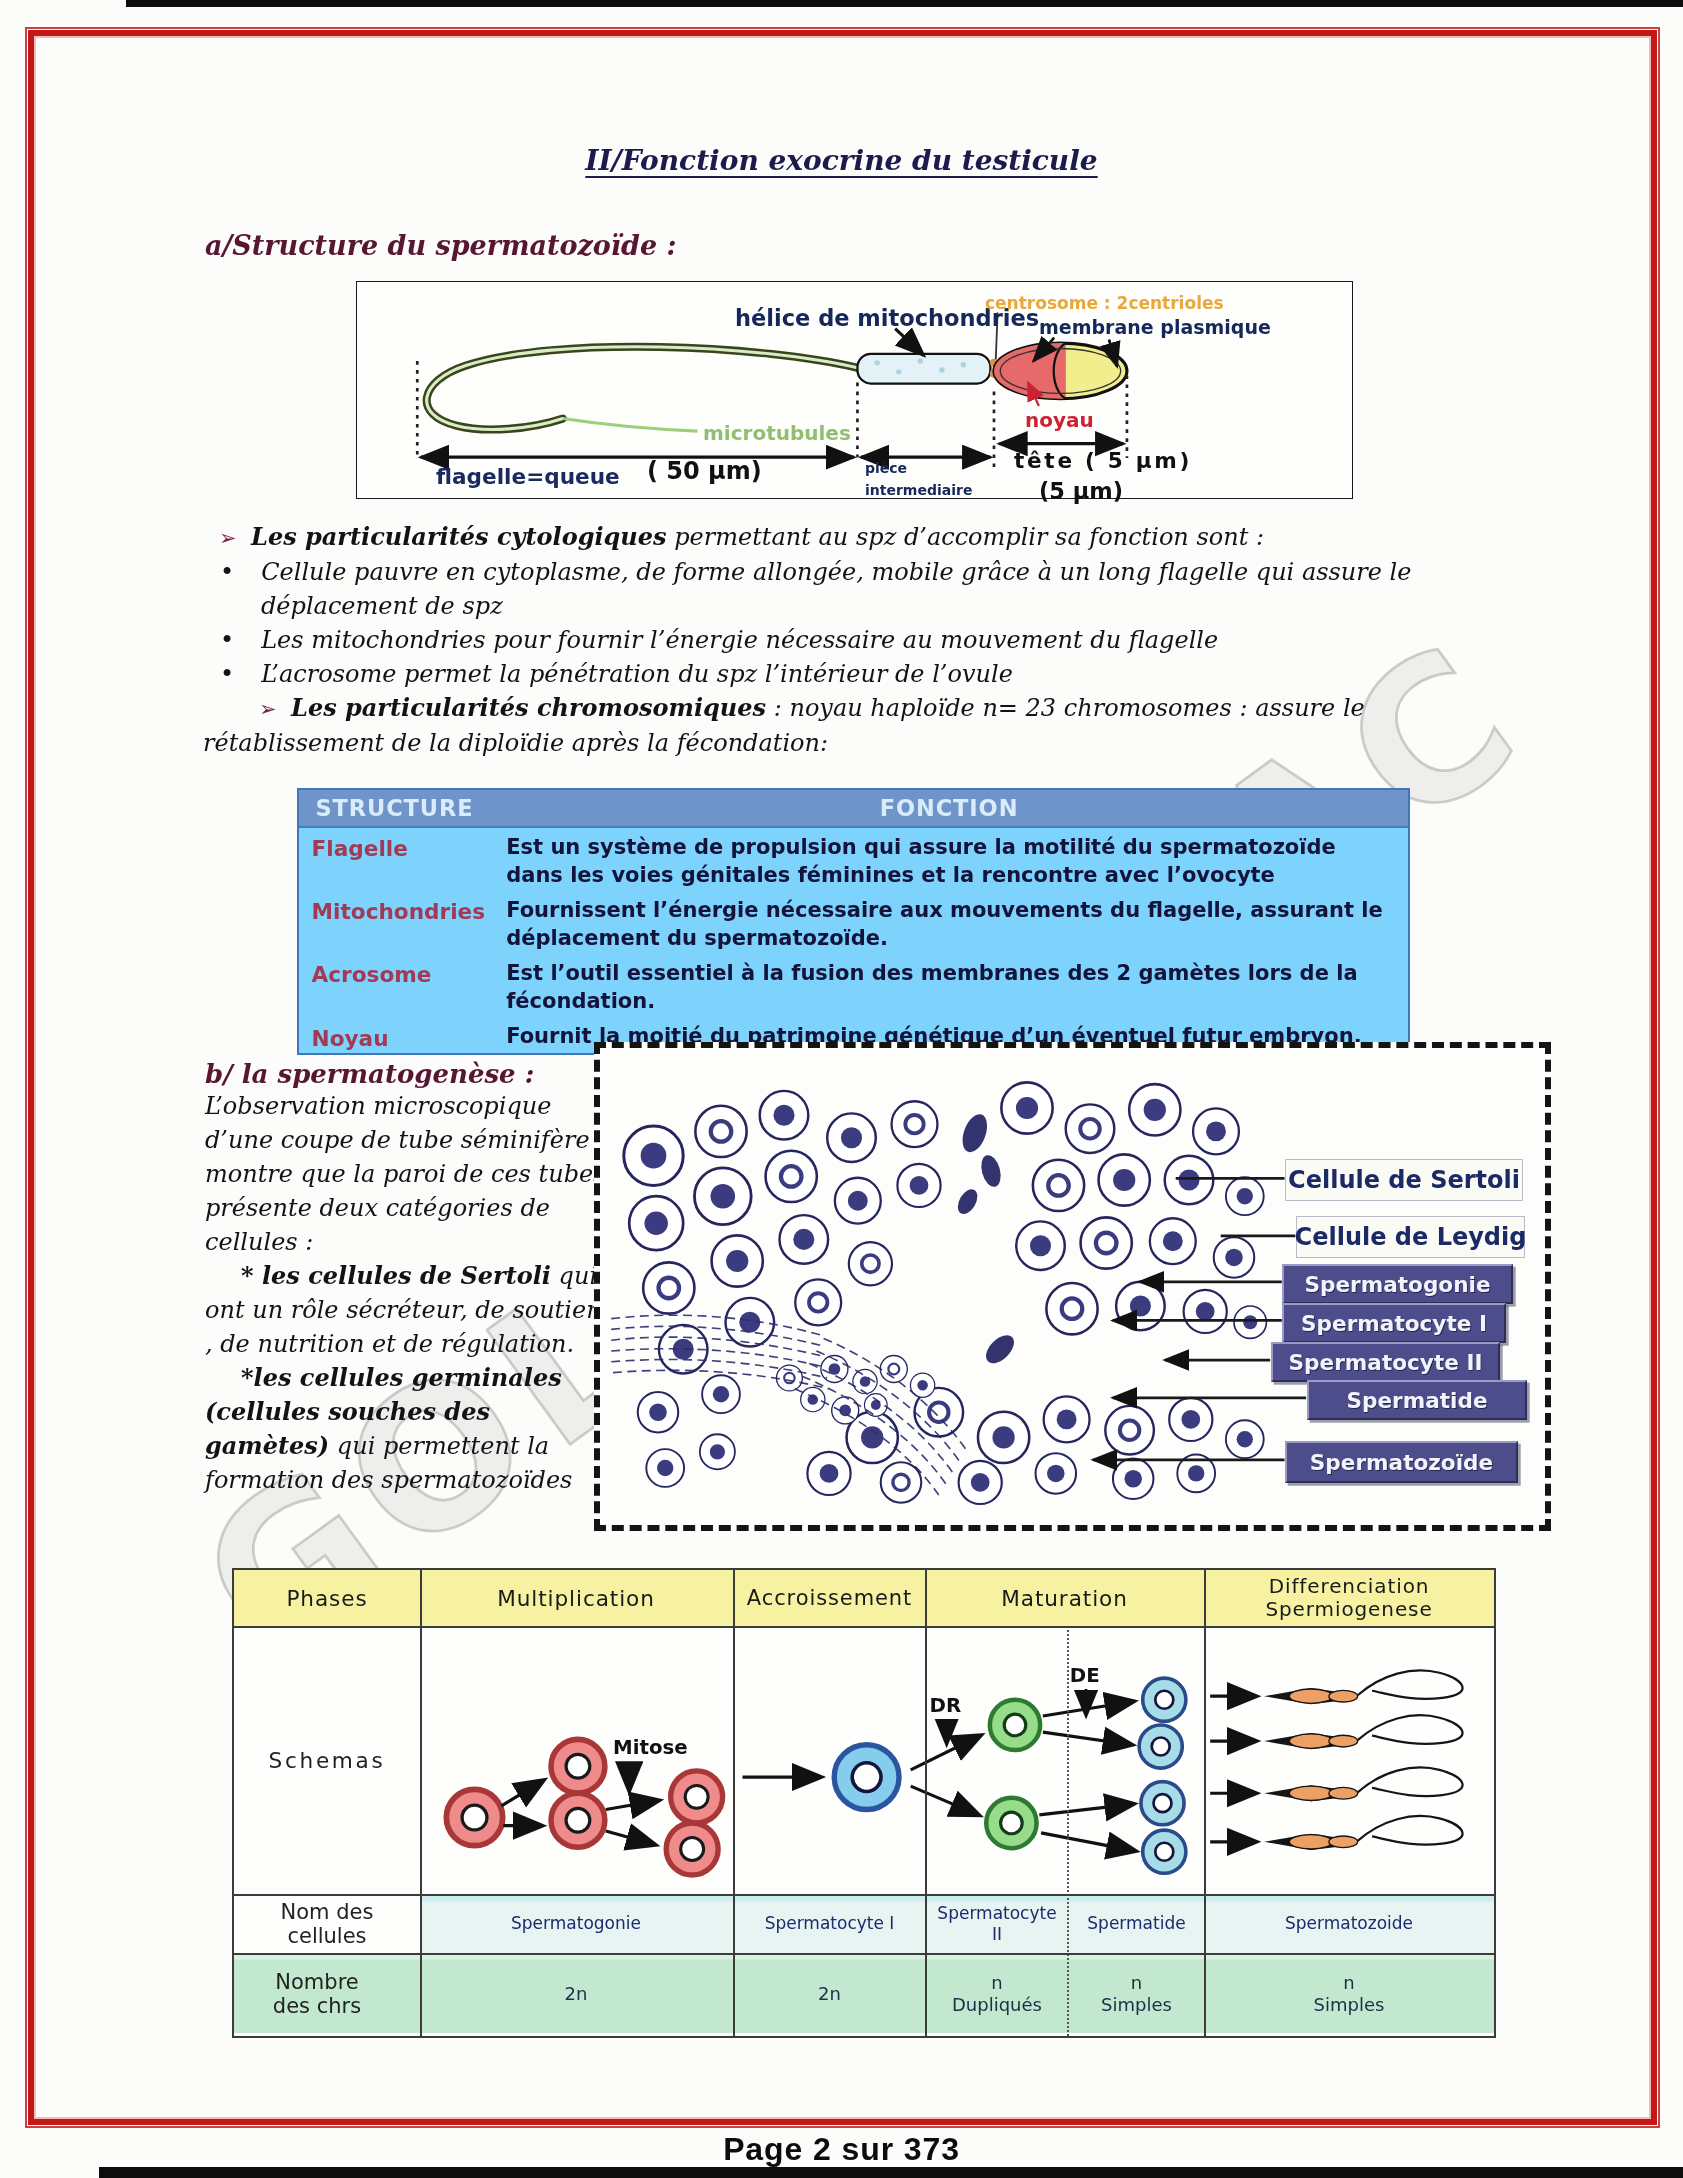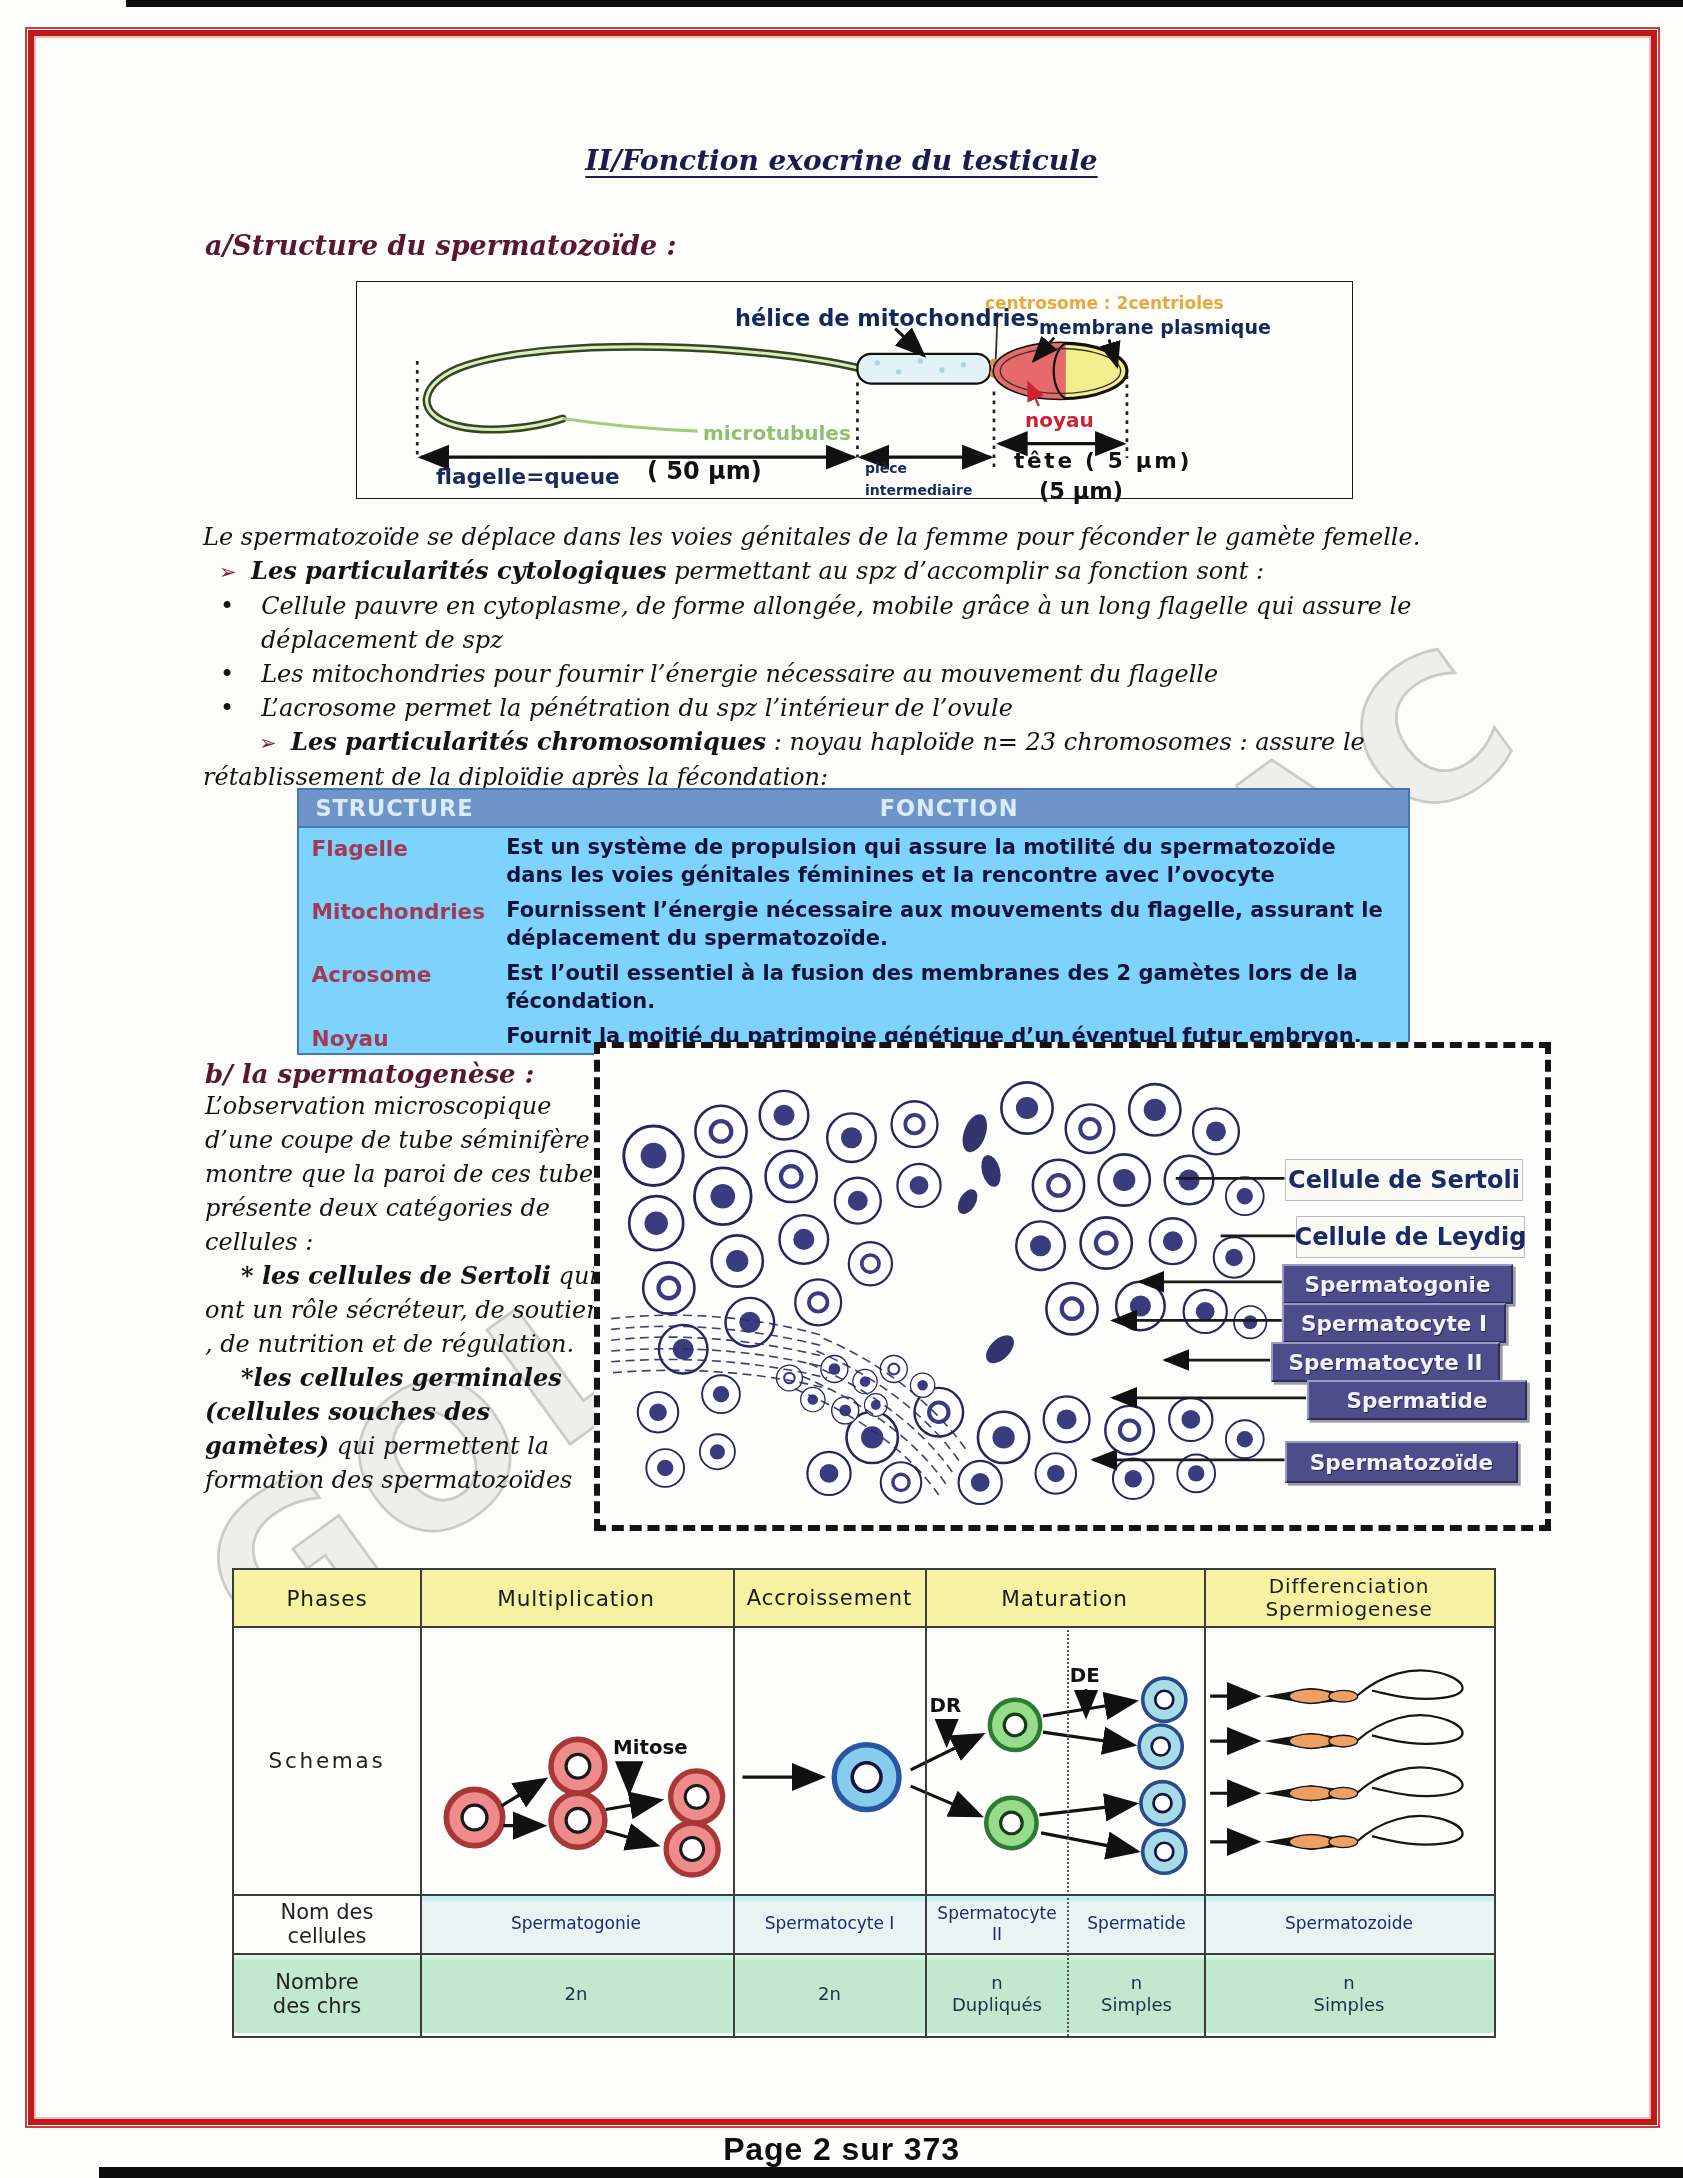--- a/index.html
+++ b/index.html
@@ -160,21 +160,20 @@
     <div class="lbl l-fdim">( 50 μm)</div>
     <div class="lbl l-piece">
       <div>pièce</div>
       <div>intermediaire</div>
     </div>
     <div class="lbl l-tete">tête ( 5 μm)</div>
     <div class="lbl l-tdim">(5 μm)</div>
   </div>
 
   <div class="ptext">
-    <p>Le spermatozoïde se déplace dans les voies génitales de la femme pour féconder le gamète femelle.</p>
     <p class="b-arrow"><span class="amark">➢</span><b>Les particularités cytologiques</b><span> permettant au spz d’accomplir sa fonction sont :</span></p>
     <p class="b-dot"><span class="dmark">•</span><span>Cellule pauvre en cytoplasme, de forme allongée, mobile grâce à un long flagelle qui assure le déplacement de spz</span></p>
     <p class="b-dot"><span class="dmark">•</span><span>Les mitochondries pour fournir l’énergie nécessaire au mouvement du flagelle</span></p>
     <p class="b-dot"><span class="dmark">•</span><span>L’acrosome permet la pénétration du spz l’intérieur de l’ovule</span></p>
     <p class="b-arrow2"><span class="amark">➢</span><b>Les particularités chromosomiques</b><span> : noyau haploïde n= 23 chromosomes : assure le rétablissement de la diploïdie après la fécondation:</span></p>
   </div>
 
   <div class="t1">
     <div class="t1h">
       <div class="t1hc1">STRUCTURE</div>

